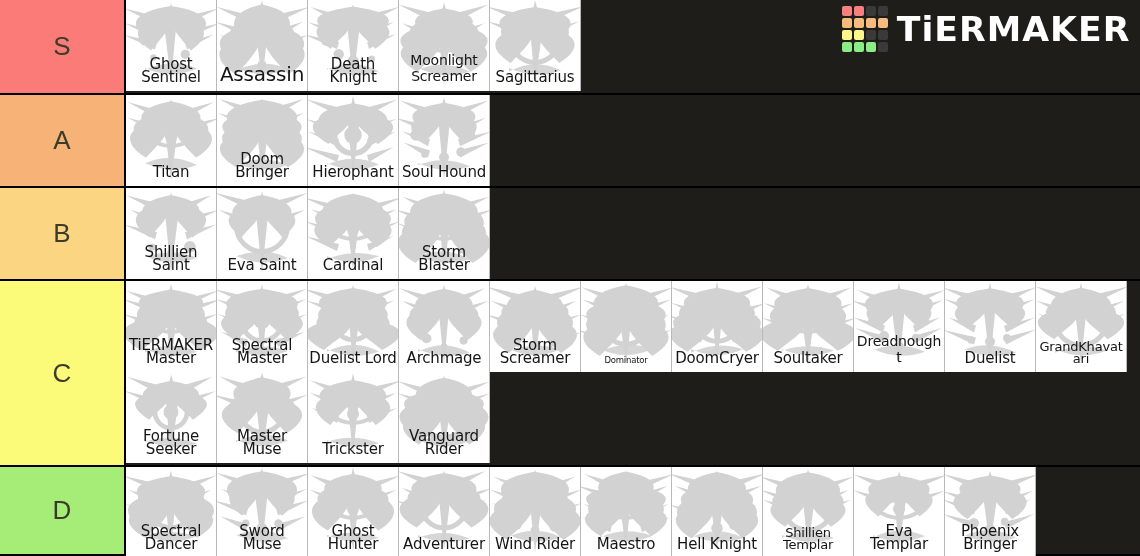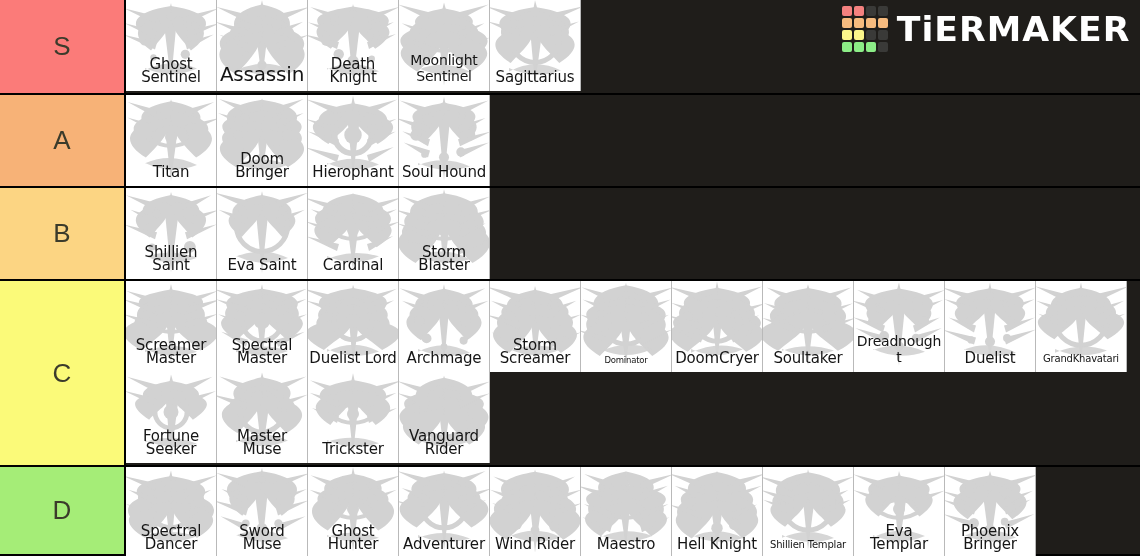--- a/index.html
+++ b/index.html
@@ -46,21 +46,21 @@
     font-family:"DejaVu Sans", sans-serif;
     font-size:11.5px;
     line-height:13px;
     color:#151515;
     letter-spacing:-0.2px;
     padding:0 1px;
     box-sizing:border-box;
     word-wrap:break-word;
   }
   .cap.sz-xs{font-size:8.5px;line-height:10px;}
-  .cap.sz-sm{font-size:10px;line-height:12px;}
+  .cap.sz-sm{font-size:13px;line-height:12px;}
   .cap.sz-md{font-size:15px;line-height:13px;}
   .cap.sz-lg{font-size:14px;line-height:16px;}
   .cap.sz-xl{font-size:20px;line-height:19px;margin-top:15px;}
 
   
   .logo{
     position:absolute;right:12px;top:6px;
     display:flex;align-items:center;gap:11px;
     z-index:20;
   }
@@ -190,21 +190,21 @@
                 <circle cx="52" cy="48" r="6" fill="#d2d2d2"></circle>
                 <path d="M26 75.728 Q 52 64.976 78 77.84 Q 52 86 26 74" fill="#d2d2d2" opacity="0.9"></path>
                 <path d="M38 18.384 L6 10.384 L36 25.384 Z" fill="#d2d2d2"></path>
                 <path d="M66 18.384 L96.64 10.384 L68 25.384 Z" fill="#d2d2d2"></path>
                 <path d="M38 37.28 L9.76 29.28 L36 44.28 Z" fill="#d2d2d2"></path>
                 <path d="M66 37.28 L92.4 29.28 L68 44.28 Z" fill="#d2d2d2"></path>
                 <path d="M38 51.376 L11.36 43.376 L36 58.376 Z" fill="#d2d2d2"></path>
                 <path d="M66 51.376 L98.08 43.376 L68 58.376 Z" fill="#d2d2d2"></path>
               </svg>
             </div>
-            <div class="cap sz-lg">Moonlight Sentinel</div>
+            <div class="cap sz-lg">Moonlight Screamer</div>
           </div>
           <div class="cell">
             <div class="emblem">
               <svg viewBox="0 0 104 104" xmlns="http://www.w3.org/2000/svg">
                 <path d="M52 6.355 L59.712 34 L52 90.368 L46.928 34 Z" fill="#d2d2d2"></path>
                 <path d="M52 13.08 C 12.64 19.08, 6.640000000000001 29.936, 30.352 45.936 C 40.192 33.936, 52 29.08, 52 13.08" fill="#d2d2d2"></path>
                 <path d="M52 13.08 C 91.36 19.08, 97.36 29.936, 73.648 45.936 C 63.808 33.936, 52 29.08, 52 13.08" fill="#d2d2d2"></path>
                 <path d="M52 19.24 C 14.520000000000003 25.24, 8.520000000000003 39.64, 31.386 55.64 C 40.756 43.64, 52 35.239999999999995, 52 19.24" fill="#d2d2d2"></path>
                 <path d="M52 19.24 C 89.47999999999999 25.24, 95.47999999999999 39.64, 72.614 55.64 C 63.244 43.64, 52 35.239999999999995, 52 19.24" fill="#d2d2d2"></path>
                 <path d="M52 31.04 C 7.840000000000003 37.04, 1.8400000000000034 52.992, 27.712 68.99199999999999 C 38.752 56.992, 52 47.04, 52 31.04" fill="#d2d2d2"></path>
@@ -449,21 +449,21 @@
                 <circle cx="52" cy="48" r="6" fill="#d2d2d2"></circle>
                 <path d="M26 77.36 Q 52 64.208 78 76.848 Q 52 86 26 74" fill="#d2d2d2" opacity="0.9"></path>
                 <path d="M38 23.712 L7.04 15.712 L36 30.712 Z" fill="#d2d2d2"></path>
                 <path d="M66 23.712 L98.88 15.712 L68 30.712 Z" fill="#d2d2d2"></path>
                 <path d="M38 32.336 L3.92 24.336 L36 39.336 Z" fill="#d2d2d2"></path>
                 <path d="M66 32.336 L101.6 24.336 L68 39.336 Z" fill="#d2d2d2"></path>
                 <path d="M38 46.816 L3.3599999999999994 38.816 L36 53.816 Z" fill="#d2d2d2"></path>
                 <path d="M66 46.816 L98.96 38.816 L68 53.816 Z" fill="#d2d2d2"></path>
               </svg>
             </div>
-            <div class="cap sz-md">Screamer Master</div>
+            <div class="cap sz-md">TiERMAKER Master</div>
           </div>
           <div class="cell">
             <div class="emblem">
               <svg viewBox="0 0 104 104" xmlns="http://www.w3.org/2000/svg">
                 <path d="M52 9.155000000000001 L57.24 34 L52 86.576 L45.872 34 Z" fill="#d2d2d2"></path>
                 <path d="M52 13.68 C 12.399999999999999 19.68, 6.399999999999999 28.448, 30.22 44.448 C 40.12 32.448, 52 29.68, 52 13.68" fill="#d2d2d2"></path>
                 <path d="M52 13.68 C 91.6 19.68, 97.6 28.448, 73.78 44.448 C 63.88 32.448, 52 29.68, 52 13.68" fill="#d2d2d2"></path>
                 <path d="M52 19 C 11.159999999999997 25, 5.159999999999997 40.744, 29.537999999999997 56.744 C 39.748 44.744, 52 35, 52 19" fill="#d2d2d2"></path>
                 <path d="M52 19 C 92.84 25, 98.84 40.744, 74.462 56.744 C 64.252 44.744, 52 35, 52 19" fill="#d2d2d2"></path>
                 <path d="M52 31.72 C 6.32 37.72, 0.3200000000000003 49.2, 26.875999999999998 65.2 C 38.296 53.2, 52 47.72, 52 31.72" fill="#d2d2d2"></path>

